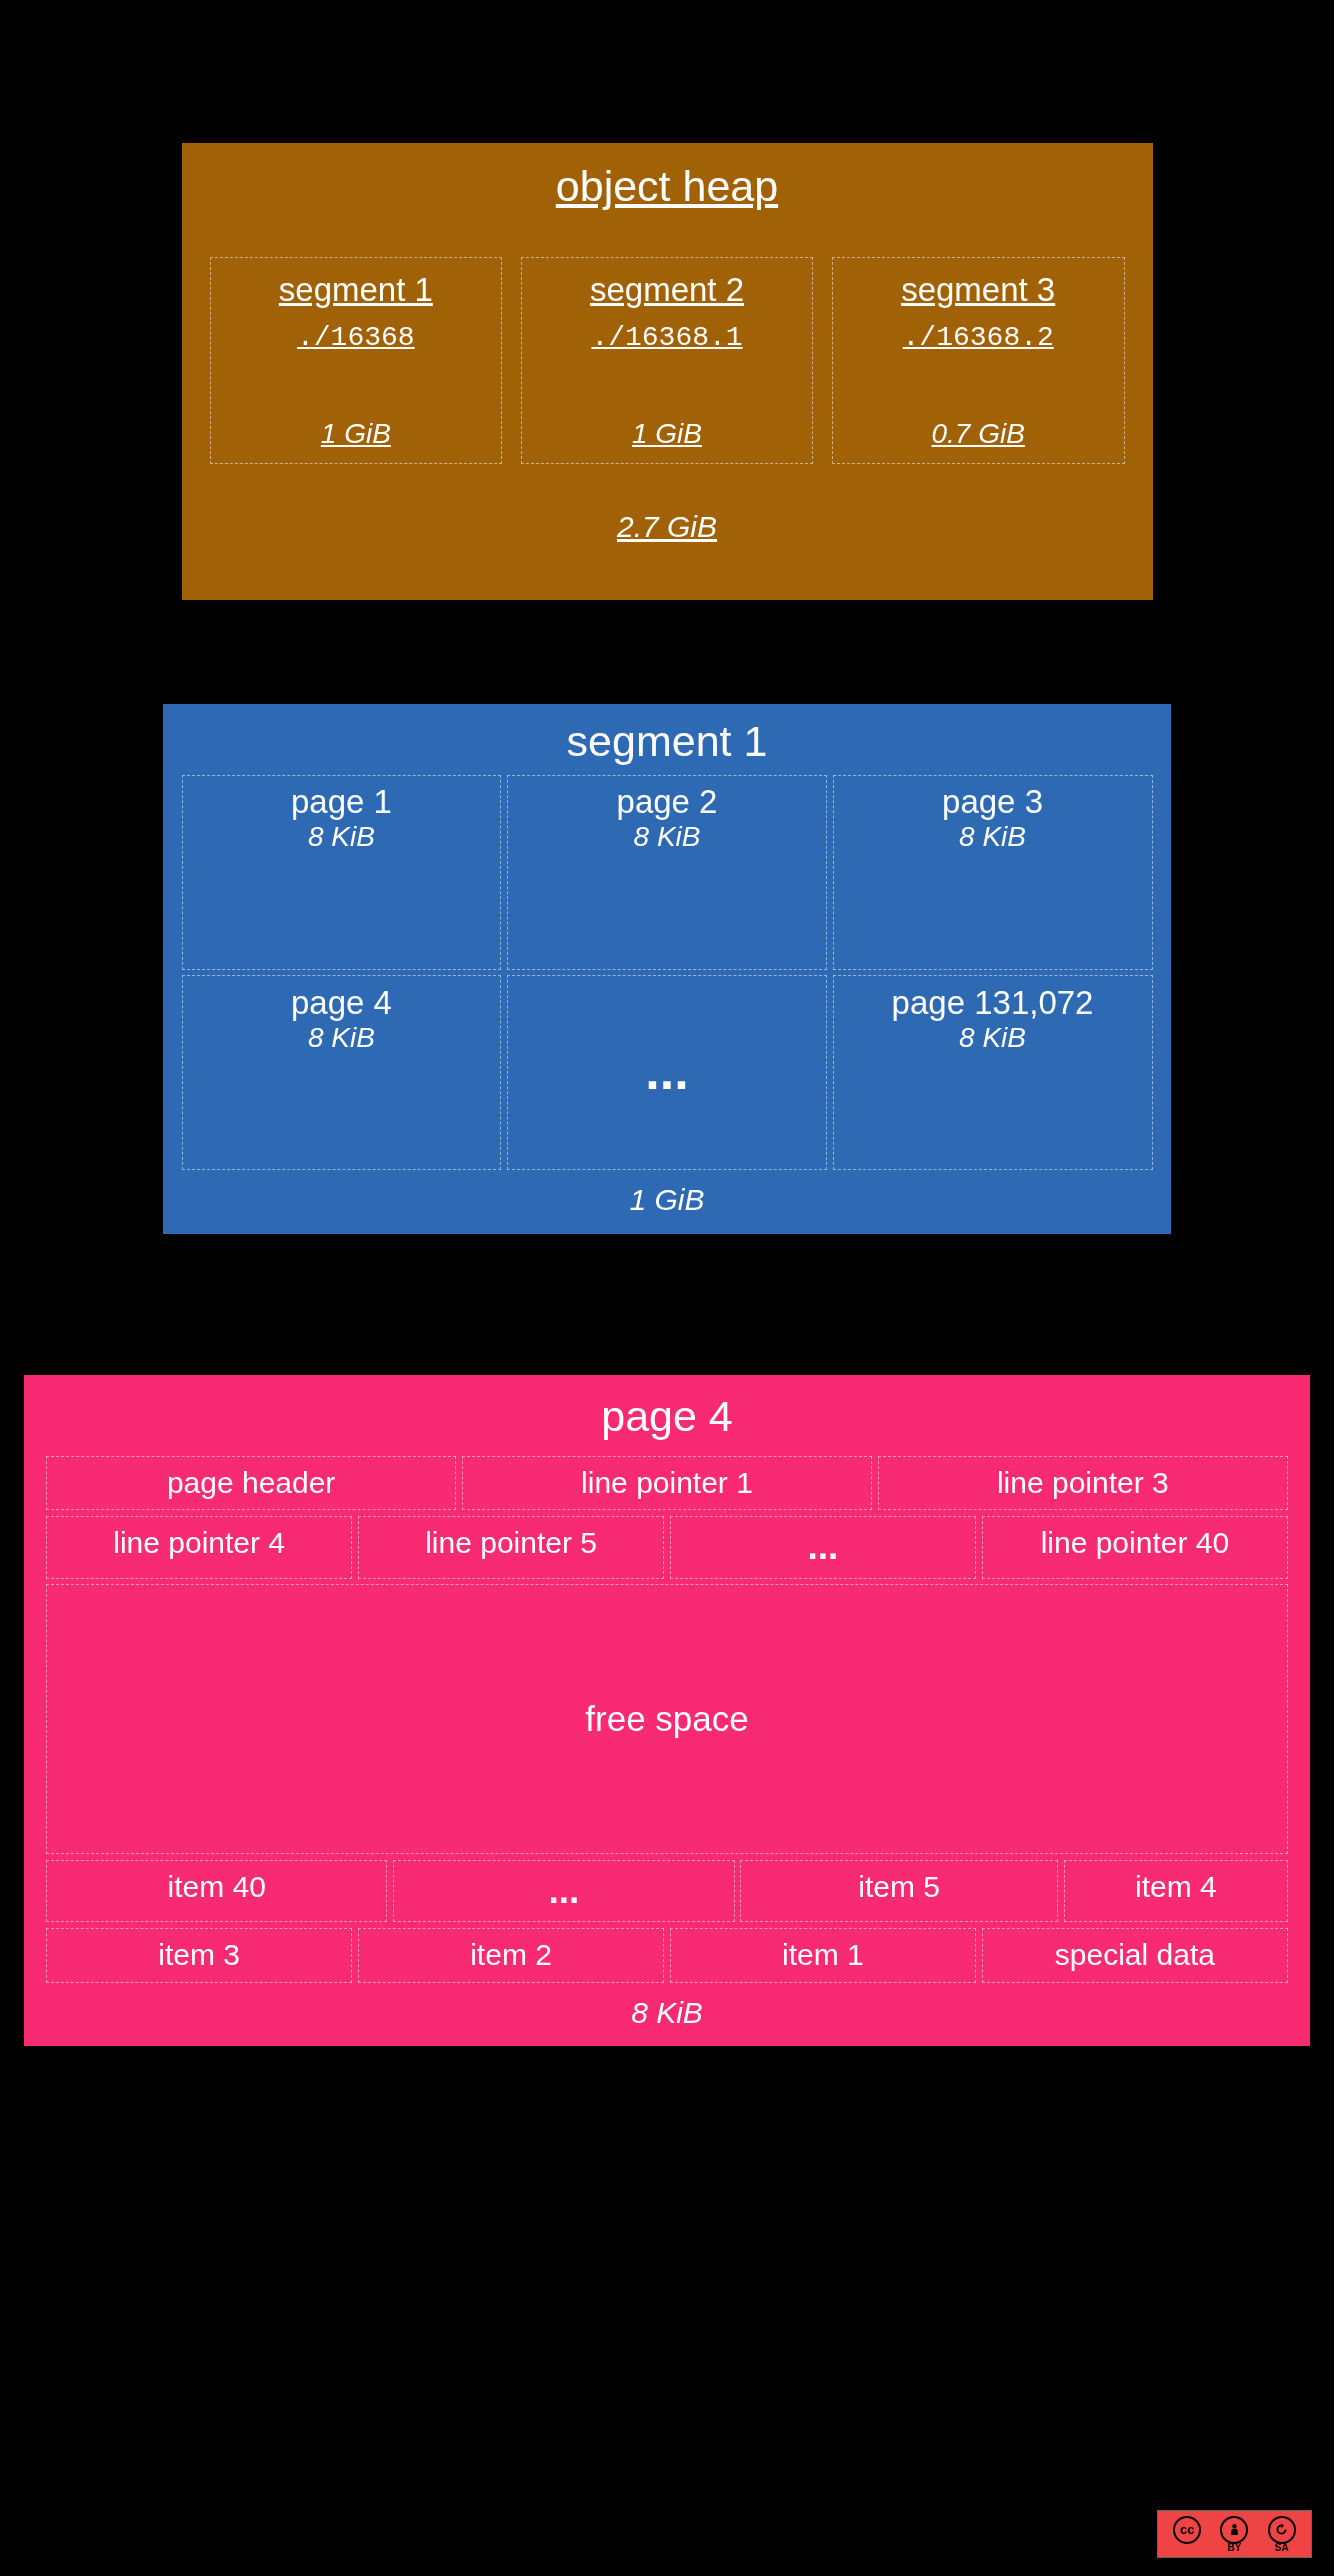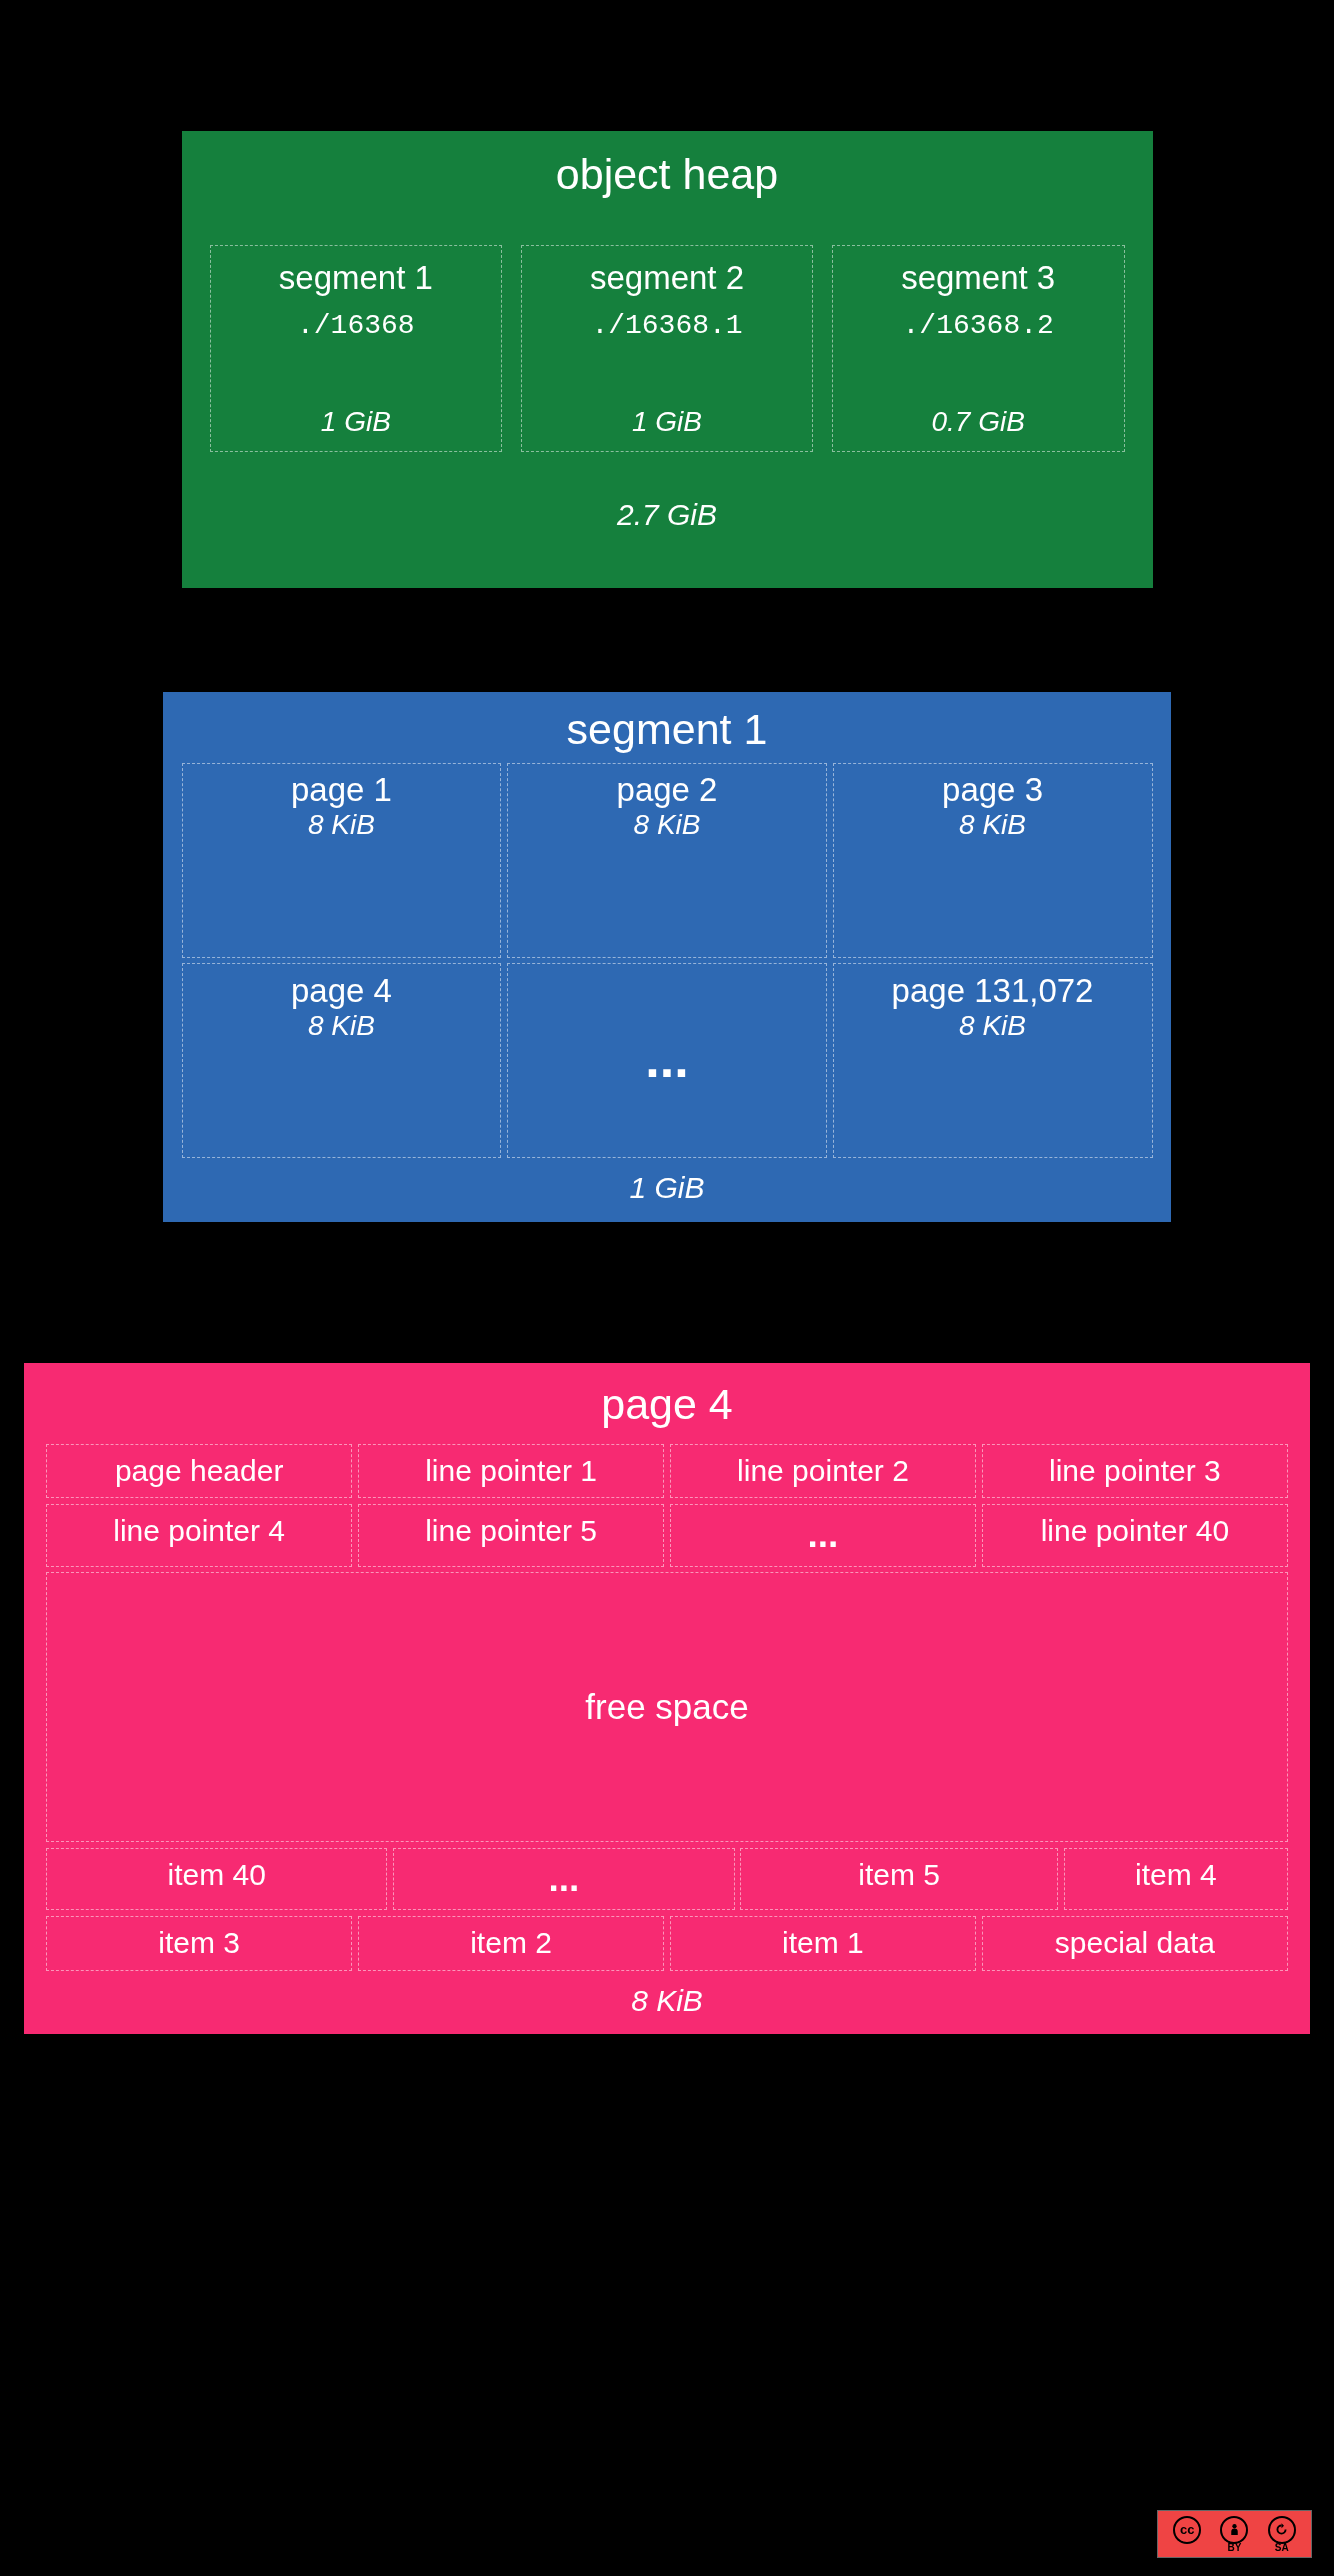--- a/index.html
+++ b/index.html
@@ -13,25 +13,26 @@
 }
 .container {
   position: absolute;
   left: 50%;
   transform: translateX(-50%);
   width: 1334px;
   padding: 130px 0 0 0;
 }
 .heap-box {
   position: relative;
-  margin: 0 auto;
+  margin: 12px auto;
   width: 973px;
-  background: #15803d;
+  background: #a16207;
   border: 1.9px solid #000;
   padding: 18.5px 28px 56px 28px;
+  text-decoration: underline;
 }
 .heap-title {
   text-align: center;
   font-size: 43px;
   font-weight: 400;
   margin-bottom: 46px;
 }
 .segments-row {
   display: flex;
   gap: 18.5px;
@@ -232,21 +233,20 @@
     <div class="dash-line dash2-right"></div>
     <div class="seg-total">1 GiB</div>
   </div>
 
   <div class="page4-box">
     <div class="page4-title">page 4</div>
 
     <div class="lp-row">
       <div class="lp-cell">page header</div>
       <div class="lp-cell">line pointer 1</div>
-      <div class="lp-cell">line pointer 2</div>
       <div class="lp-cell">line pointer 3</div>
     </div>
     <div class="lp-row">
       <div class="lp-cell">line pointer 4</div>
       <div class="lp-cell">line pointer 5</div>
       <div class="lp-cell lp-ellipsis">...</div>
       <div class="lp-cell">line pointer 40</div>
     </div>
 
     <div class="free-space">free space</div>

